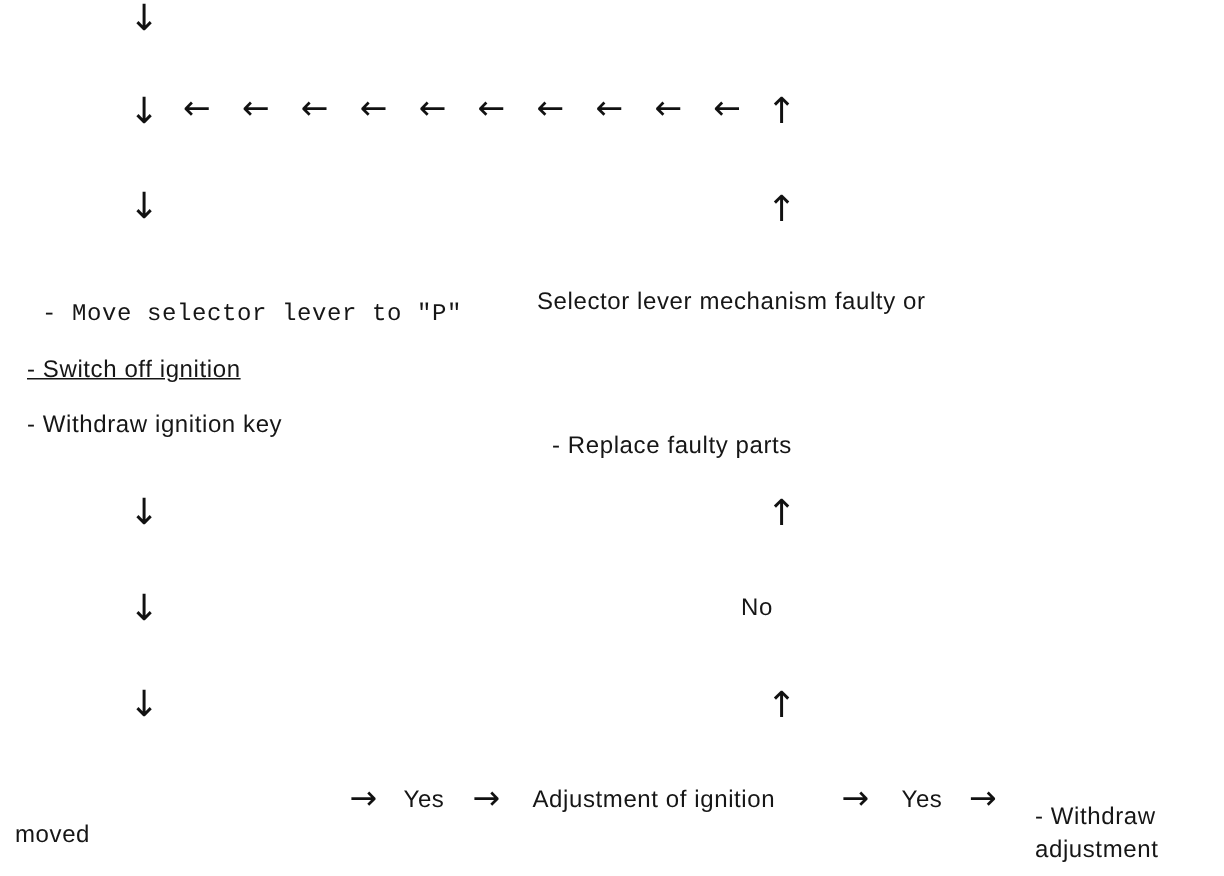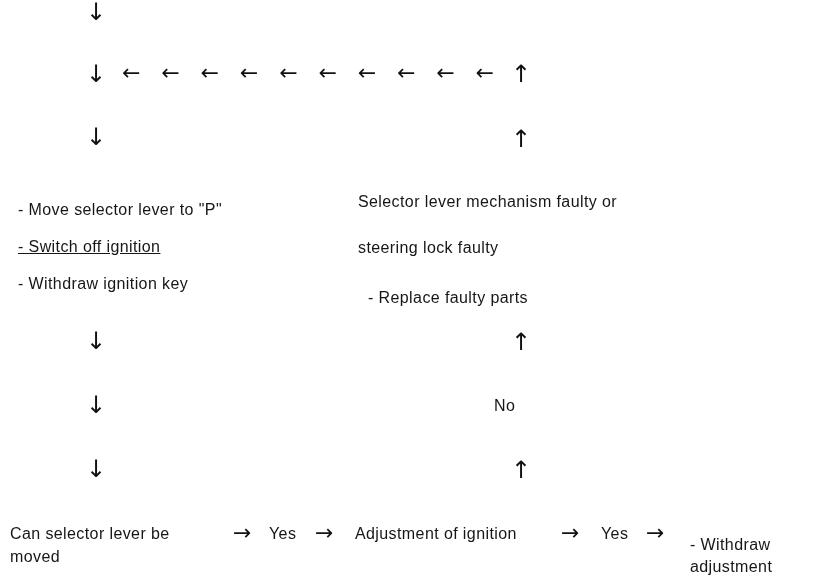--- a/index.html
+++ b/index.html
@@ -68,38 +68,37 @@
     <span class="arrow h">←</span>
     <span class="arrow h">←</span>
     <span class="arrow h">←</span>
     <span class="arrow h">←</span>
   </div>
   <span class="arrow" style="left:511px; top:62px;">↑</span>
 
   <span class="arrow" style="left:86px; top:125px;">↓</span>
   <span class="arrow" style="left:511px; top:127px;">↑</span>
 
-  <span class="txt" style="left:18px; top:200px;">- Move selector lever to "P"</span>
+  <span class="txt" style="left:28px; top:200px;font-family:Liberation Mono, monospace;">- Move selector lever to "P"</span>
   <span class="txt" style="left:18px; top:237px;text-decoration:underline;">- Switch off ignition</span>
   <span class="txt" style="left:18px; top:274px;">- Withdraw ignition key</span>
 
   <span class="txt" style="left:358px; top:192px;">Selector lever mechanism faulty or</span>
-  <span class="txt" style="left:358px; top:238px;">steering lock faulty</span>
   <span class="txt" style="left:368px; top:288px;">- Replace faulty parts</span>
 
   <span class="arrow" style="left:86px; top:329px;">↓</span>
   <span class="arrow" style="left:511px; top:330px;">↑</span>
 
   <span class="arrow" style="left:86px; top:393px;">↓</span>
   <span class="txt" style="left:494px; top:396px;">No</span>
 
   <span class="arrow" style="left:86px; top:457px;">↓</span>
   <span class="arrow" style="left:511px; top:458px;">↑</span>
 
-  <div class="txt two-line" style="left:10px; top:522px;"><span>Can selector lever be</span><br><span>moved</span></div>
+  <div class="txt two-line" style="left:10px; top:522px;"><br><span>moved</span></div>
 
   <span class="arrow h" style="left:233px; top:522px;">→</span>
   <span class="txt" style="left:269px; top:524px;">Yes</span>
   <span class="arrow h" style="left:315px; top:522px;">→</span>
 
   <span class="txt" style="left:355px; top:524px;">Adjustment of ignition</span>
 
   <span class="arrow h" style="left:561px; top:522px;">→</span>
   <span class="txt" style="left:601px; top:524px;">Yes</span>
   <span class="arrow h" style="left:646px; top:522px;">→</span>

